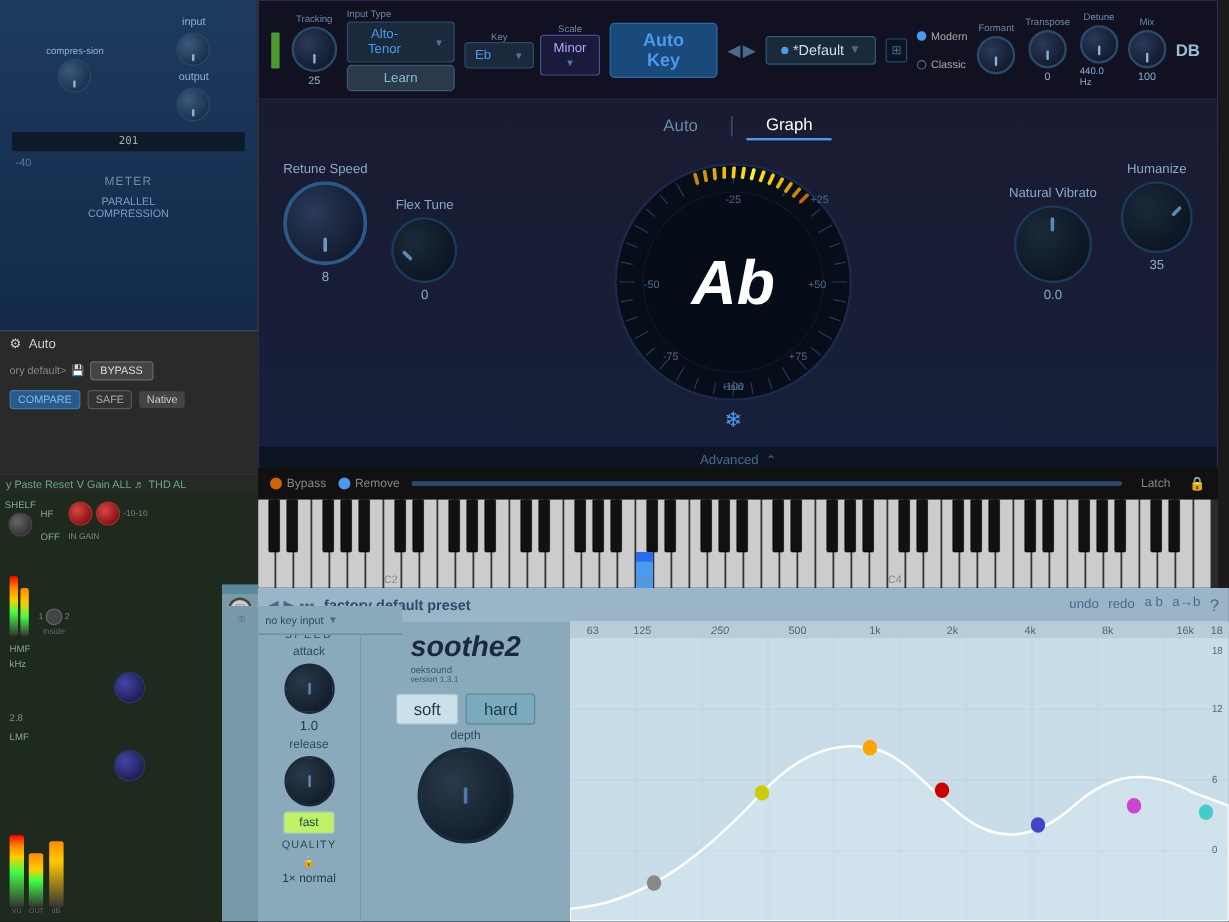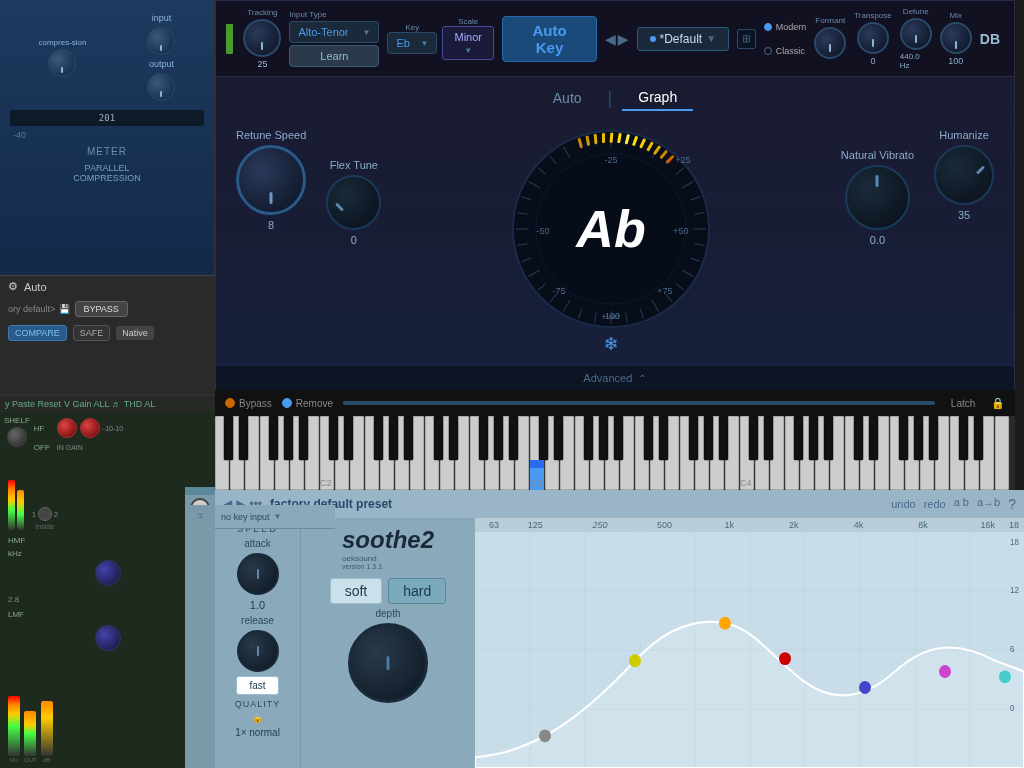--- a/index.html
+++ b/index.html
@@ -234,21 +234,21 @@
 
     .at-value-label {
       color: #9abcd4;
       font-size: 9px;
       text-align: center;
     }
 
     .dropdown-btn {
       display: flex;
       align-items: center;
-      gap: 8px;
+      gap: 19px;
       padding: 4px 8px;
       background: #1a2a3a;
       border: 1px solid #2a4a6a;
       border-radius: 3px;
       color: #4a9af0;
       font-size: 11px;
       cursor: pointer;
       min-width: 90px;
     }
 
@@ -684,21 +684,21 @@
       width: 42px; height: 42px;
       border-radius: 50%;
       background: radial-gradient(circle at 35% 35%, #2a3a4a, #0a1520);
       border: 2px solid #1a2a3a;
       position: relative;
       cursor: pointer;
     }
 
     .fast-btn {
       padding: 3px 12px;
-      background: #ffffff;
+      background: #bef264;
       border: 1px solid #9ac0d0;
       border-radius: 3px;
       color: #1a3a4a;
       font-size: 10px;
       cursor: pointer;
     }
 
     
     .soothe-logo {
       display: flex;

